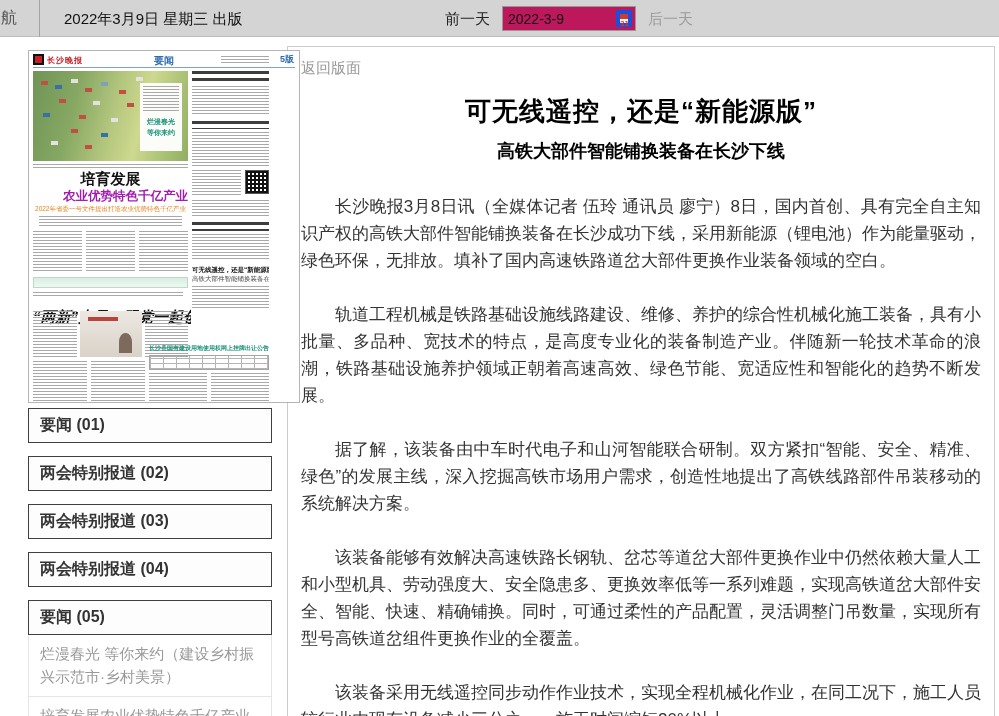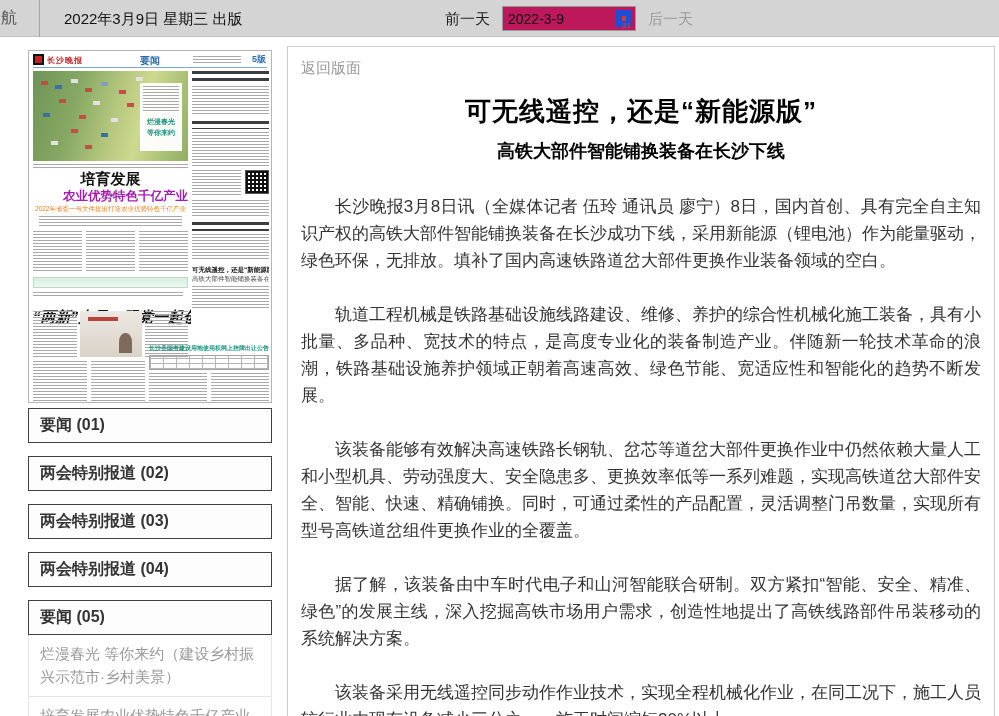--- a/index.html
+++ b/index.html
@@ -10,33 +10,33 @@
   .topbar { position: relative; height: 37px; background: #d4d4d4; border-bottom: 1px solid #bdbdbd; }
   .nav-cell { position: absolute; left: 0; top: 0; width: 40px; height: 37px; border-right: 1px solid #a3a3a3;
               overflow: hidden; display: flex; align-items: center; }
   .nav-cell span { font-size: 16px; color: #555; margin-left: 1px; }
   .pub-date { position: absolute; left: 64px; top: 0; line-height: 37px; font-size: 15px; color: #111; }
   .prev-day { position: absolute; left: 445px; top: 0; line-height: 37px; font-size: 15px; color: #222; cursor: pointer; }
   .date-wrap { position: absolute; left: 502px; top: 6px; width: 134px; height: 25px; background: #be185d;
                border: 1px solid #979797; display: flex; align-items: center; padding: 0 3px; }
   .date-wrap input { flex: 1; min-width: 0; border: none; outline: none; font-size: 14px; color: #111;
                      font-family: "Liberation Sans", "DejaVu Sans", sans-serif; background: transparent; }
-  .cal-icon { width: 16px; height: 17px; border: 6px solid #1d4ed8; background: #fff; flex: none; cursor: pointer; }
+  .cal-icon { width: 16px; height: 17px; border: 4px solid #1d4ed8; background: #fff; flex: none; cursor: pointer; }
   .cal-icon .cal-top { height: 5px; background: #d23a2e; }
   .cal-icon .cal-num { font-size: 8px; line-height: 10px; text-align: center; color: #d23a2e; font-weight: bold; }
   .next-day { position: absolute; left: 648px; top: 0; line-height: 37px; font-size: 15px; color: #9b9b9b; cursor: pointer; }
 
   
   .content { display: flex; align-items: flex-start; padding-left: 28px; }
   .sidebar { width: 244px; flex: none; }
   .main-panel { flex: 1; margin: 9px 4px 0 15px; border: 1px solid #ccc; background: #fff;
                 min-height: 700px; padding: 10px 13px 30px; }
 
   
-  .thumb { position: relative; width: 244px; height: 353px; margin-top: 13px; margin-bottom: 5px;
+  .thumb { position: relative; width: 272px; height: 353px; margin-top: 13px; margin-bottom: 5px;
            border: 1px solid #b5b5b5; background: #fff; overflow: hidden; cursor: pointer; }
   .pl  { background-image: repeating-linear-gradient(to bottom, #a9a9a9 0 1px, transparent 1px 3px); }
   .bl  { background-image: repeating-linear-gradient(to bottom, #3d3d3d 0 3px, transparent 3px 7px); }
   .t-logo { position: absolute; left: 4px; top: 3px; width: 11px; height: 11px; background: #111; }
   .t-logo::after { content: ""; position: absolute; left: 2px; top: 2px; right: 2px; bottom: 2px; background: #c42127; }
   .t-masthead { position: absolute; left: 18px; top: 4px; font-size: 8px; font-weight: bold; color: #c42127; letter-spacing: 1px; }
   .t-section { position: absolute; left: 0; right: 0; top: 3px; text-align: center; font-size: 10px; font-weight: bold; color: #2b6cb0; }
   .t-meta-lines { position: absolute; right: 30px; top: 5px; width: 48px; height: 7px; }
   .t-pagenum { position: absolute; right: 5px; top: 2px; font-size: 9px; font-weight: bold; color: #2b6cb0; }
   .t-rule { position: absolute; left: 4px; right: 4px; top: 16px; border-top: 1px solid #7aa7c7; }
@@ -203,19 +203,19 @@
     <div class="art-item">培育发展农业优势特色千亿产业</div>
   </div>
 
   <div class="main-panel">
     <span class="back-link">返回版面</span>
     <h1 class="art-title">可无线遥控，还是“新能源版”</h1>
     <h2 class="art-subtitle">高铁大部件智能铺换装备在长沙下线</h2>
     <div class="art-body">
       <p class="para">长沙晚报3月8日讯（全媒体记者 伍玲 通讯员 廖宁）8日，国内首创、具有完全自主知识产权的高铁大部件智能铺换装备在长沙成功下线，采用新能源（锂电池）作为能量驱动，绿色环保，无排放。填补了国内高速铁路道岔大部件更换作业装备领域的空白。</p>
       <p class="para">轨道工程机械是铁路基础设施线路建设、维修、养护的综合性机械化施工装备，具有小批量、多品种、宽技术的特点，是高度专业化的装备制造产业。伴随新一轮技术革命的浪潮，铁路基础设施养护领域正朝着高速高效、绿色节能、宽适应性和智能化的趋势不断发展。</p>
+      <p class="para">据了解，该装备由中车时代电子和山河智能联合研制。双方紧扣“智能、安全、精准、绿色”的发展主线，深入挖掘高铁市场用户需求，创造性地提出了高铁线路部件吊装移动的系统解决方案。</p>
       <p class="para">该装备能够有效解决高速铁路长钢轨、岔芯等道岔大部件更换作业中仍然依赖大量人工和小型机具、劳动强度大、安全隐患多、更换效率低等一系列难题，实现高铁道岔大部件安全、智能、快速、精确铺换。同时，可通过柔性的产品配置，灵活调整门吊数量，实现所有型号高铁道岔组件更换作业的全覆盖。</p>
-      <p class="para">据了解，该装备由中车时代电子和山河智能联合研制。双方紧扣“智能、安全、精准、绿色”的发展主线，深入挖掘高铁市场用户需求，创造性地提出了高铁线路部件吊装移动的系统解决方案。</p>
       <p class="para">该装备采用无线遥控同步动作作业技术，实现全程机械化作业，在同工况下，施工人员较行业内现有设备减少三分之一，施工时间缩短20%以上。</p>
     </div>
   </div>
 
 </div>
 
 </body></html>

